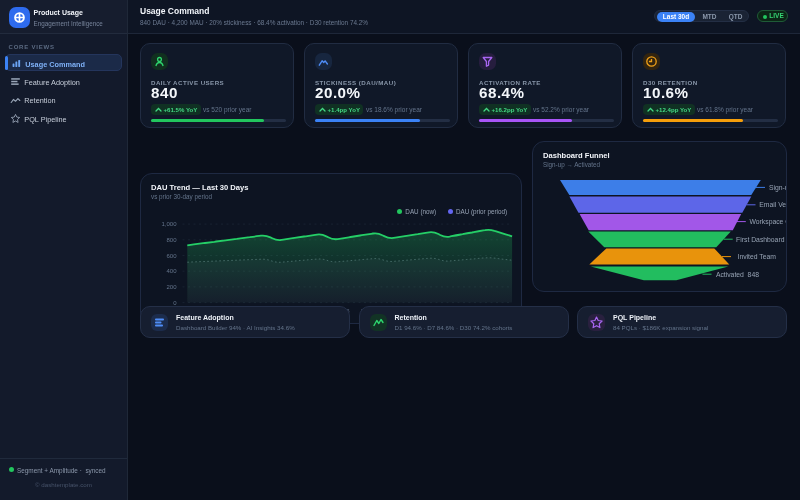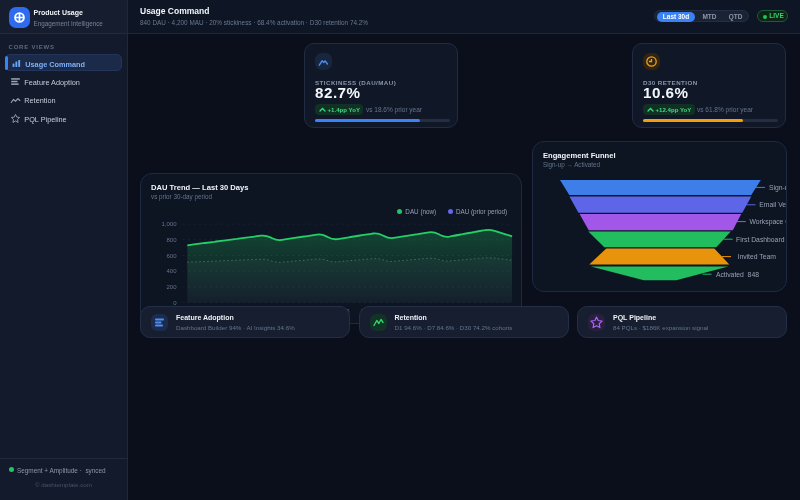--- a/index.html
+++ b/index.html
@@ -115,38 +115,73 @@
   <div id="h-title">Usage Command</div>
   <div id="h-sub">840 DAU · 4,200 MAU · 20% stickiness · 68.4% activation · D30 retention 74.2%</div>
   <div id="toggle">
         <div class="tg" id="tg1">Last 30d</div>
         <div class="tg" id="tg2">MTD</div>
         <div class="tg" id="tg3">QTD</div>
       </div>
   <div id="live"><span class="dot"></span>LIVE</div>
 </div>
 
+<div class="mcard" style="left:140px;">
+  <div class="mic" style="background:#11301f;">
+    <svg width="17" height="17" viewBox="0 0 17 17">
+          <g stroke="#2ed56e" stroke-width="1.3" fill="none">
+            <circle cx="8.5" cy="6.4" r="1.9"></circle>
+            <path d="M4.9 13c0.55-2.3 2-3.5 3.6-3.5s3.05 1.2 3.6 3.5"></path>
+          </g>
+        </svg>
+  </div>
+  <div class="mlabel">DAILY ACTIVE USERS</div>
+  <div class="mval">840</div>
+  <div class="badge"><svg width="7" height="5" viewBox="0 0 7 5">
+          <path d="M1 4L3.5 1.5L6 4" stroke="#43d984" stroke-width="1.3" fill="none" stroke-linecap="round"></path>
+        </svg>+61.5% YoY</div>
+  <div class="mprior" style="left:62px;">vs 520 prior year</div>
+  <div class="track">
+        <div class="fill" style="width:84%;background:#22c55e;"></div>
+      </div>
+</div>
 
 <div class="mcard" style="left:304px;">
   <div class="mic" style="background:#17263f;">
     <svg width="17" height="17" viewBox="0 0 17 17">
           <path d="M4.3 12.2L7.1 7.8L8.7 9.5L10.1 7.9L12.4 11" stroke="#4f8df7" stroke-width="1.4" fill="none" stroke-linecap="round" stroke-linejoin="round"></path>
         </svg>
   </div>
   <div class="mlabel">STICKINESS (DAU/MAU)</div>
-  <div class="mval">82.7%</div>
+  <div class="mval">20.0%</div>
   <div class="badge"><svg width="7" height="5" viewBox="0 0 7 5">
           <path d="M1 4L3.5 1.5L6 4" stroke="#43d984" stroke-width="1.3" fill="none" stroke-linecap="round"></path>
         </svg>+1.4pp YoY</div>
   <div class="mprior" style="left:61px;">vs 18.6% prior year</div>
   <div class="track">
         <div class="fill" style="width:78%;background:#3b82f6;"></div>
       </div>
 </div>
 
+<div class="mcard" style="left:468px;">
+  <div class="mic" style="background:#261d3e;">
+    <svg width="17" height="17" viewBox="0 0 17 17">
+          <path d="M4.2 4.5h8.6l-3.2 4v3.6l-2.2 1.2V8.5z" stroke="#a866f2" stroke-width="1.3" fill="none" stroke-linejoin="round"></path>
+        </svg>
+  </div>
+  <div class="mlabel">ACTIVATION RATE</div>
+  <div class="mval">68.4%</div>
+  <div class="badge"><svg width="7" height="5" viewBox="0 0 7 5">
+          <path d="M1 4L3.5 1.5L6 4" stroke="#43d984" stroke-width="1.3" fill="none" stroke-linecap="round"></path>
+        </svg>+16.2pp YoY</div>
+  <div class="mprior" style="left:64px;">vs 52.2% prior year</div>
+  <div class="track">
+        <div class="fill" style="width:69%;background:#a855f7;"></div>
+      </div>
+</div>
 
 <div class="mcard" style="left:632px;">
   <div class="mic" style="background:#322410;">
     <svg width="17" height="17" viewBox="0 0 17 17">
           <g stroke="#f2a118" stroke-width="1.3" fill="none">
             <circle cx="8.5" cy="8.5" r="4.7"></circle>
             <path d="M8.5 5.9v2.6H5.9"></path>
           </g>
         </svg>
   </div>
@@ -215,21 +250,21 @@
           <text x="270.3" y="139">D21</text>
           <text x="292.7" y="139">D23</text>
           <text x="315.1" y="139">D25</text>
           <text x="337.5" y="139">D27</text>
           <text x="359.9" y="139">D29</text>
         </g>
   </svg>
 </div>
 
 <div id="fun-card">
-  <div class="ctitle">Engagement Funnel</div>
+  <div class="ctitle">Dashboard Funnel</div>
   <div class="csub">Sign-up → Activated</div>
   <svg width="253" height="149" viewBox="0 0 253 149" style="position:absolute;left:0;top:0;">
     <polygon points="27,38 227.8,38 218.3,53.1 36.3,53.1" fill="#3d7ee8"></polygon>
     <polygon points="36.4,54.5 218.3,54.5 209.3,70.7 45.5,70.7" fill="#5d66e8"></polygon>
     <polygon points="46.6,72 208.2,72 199.8,88.2 55.7,88.2" fill="#a257e8"></polygon>
     <polygon points="55.3,89.6 197.8,89.6 183.3,105.2 71.3,105.2" fill="#22bd5f"></polygon>
     <polygon points="73.3,106.4 181.3,106.4 196.3,122.4 56.3,122.4" fill="#e8930c"></polygon>
     <polygon points="57.8,124.4 195.3,124.4 143.3,138.2 110.8,138.2" fill="#22bd5f"></polygon>
     <g stroke-width="1">
       <line x1="223" y1="45.4" x2="232" y2="45.4" stroke="#3d7ee8"></line>

